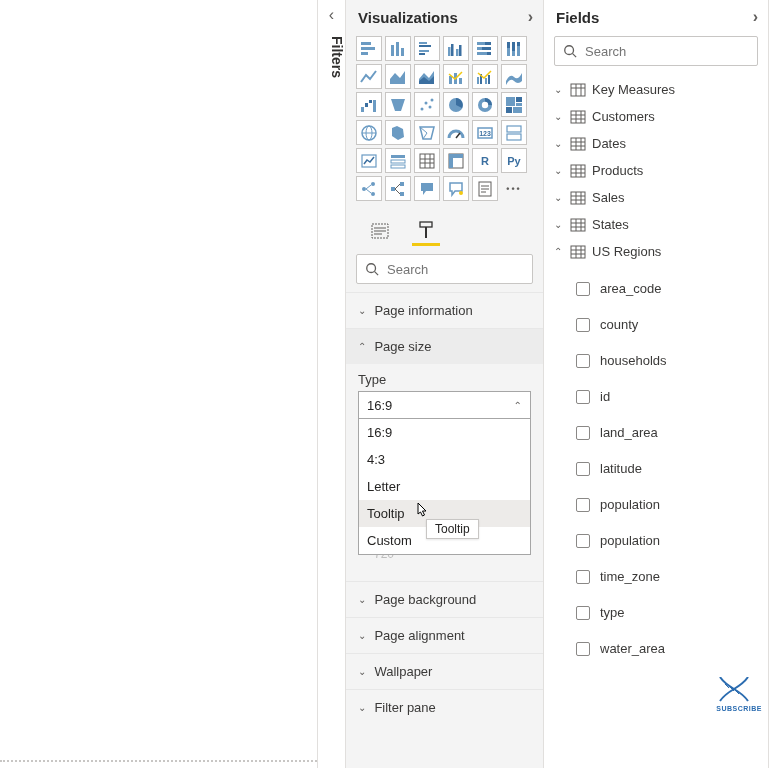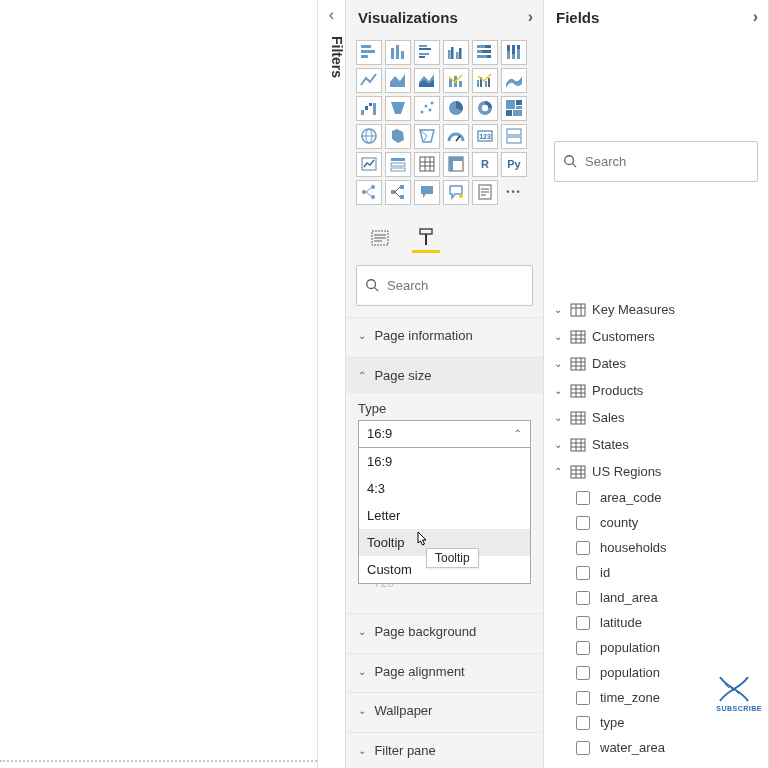--- a/index.html
+++ b/index.html
@@ -9,21 +9,21 @@
   
   .canvas { flex: 1 1 auto; position: relative; background: #fff; border-right: 1px solid #e1dfdd; }
   .canvas-bottom { position: absolute; left: 0; right: 0; bottom: 6px; border-bottom: 2px dotted #c8c6c4; }
 
   
   .filters-rail { width: 28px; background: #fff; border-right: 1px solid #e1dfdd; position: relative; padding-top: 6px; }
   .filters-rail .chev { font-size: 16px; color: #605e5c; text-align: center; cursor: pointer; }
   .filters-rail .vlabel { writing-mode: vertical-rl; transform: rotate(0deg); font-weight: 600; color: #323130; margin-top: 12px; font-size: 14px; text-align: center; width: 100%; }
 
   
-  .panel { background: #f8f8f8; border-right: 1px solid #e1dfdd; display: flex; flex-direction: column; justify-content: space-between; }
+  .panel { background: #f8f8f8; border-right: 1px solid #e1dfdd; display: flex; flex-direction: column; }
   .viz-panel { width: 198px; background: #f4f4f4; }
   .fields-panel { width: 225px; background: #fff; }
 
   .panel-header { display: flex; align-items: center; justify-content: space-between; padding: 8px 10px 10px 12px; font-weight: 700; font-size: 15px; color: #2c2c2c; }
   .panel-header .chev { font-size: 16px; color: #605e5c; cursor: pointer; }
 
   
   .viz-gallery { padding: 0 10px 8px 10px; }
   .viz-row { display: flex; gap: 3px; margin-bottom: 3px; }
   .viz-tile { width: 26px; height: 25px; border: 1px solid #c8c6c4; background: #fff; display: flex; align-items: center; justify-content: center; cursor: pointer; color: #323130; }
@@ -31,21 +31,21 @@
   .viz-tile.noborder { border: none; background: transparent; }
   .viz-tile.txt { font-weight: 700; font-size: 11px; color: #3b6fa0; }
   .viz-more { font-weight: 700; letter-spacing: 2px; color: #605e5c; font-size: 9px; }
 
   
   .viz-tabs { display: flex; gap: 22px; padding: 6px 0 0 22px; margin-bottom: 6px; }
   .viz-tab { width: 24px; height: 26px; display: flex; align-items: center; justify-content: center; cursor: pointer; position: relative; }
   .viz-tab.active::after { content: ""; position: absolute; left: -2px; right: -2px; bottom: -2px; height: 3px; background: #f2c811; }
 
   
-  .searchbox { margin: 4px 10px 8px 10px; background: #fff; border: 1px solid #c8c6c4; border-radius: 2px; display: flex; align-items: center; padding: 4px 8px; height: 41px; }
+  .searchbox { margin: 4px 10px 8px 10px; background: #fff; border: 1px solid #c8c6c4; border-radius: 2px; display: flex; align-items: center; padding: 4px 8px; height: 30px; }
   .searchbox .mag { margin-right: 8px; color: #605e5c; }
   .searchbox input { border: none; outline: none; flex: 1; font-size: 13px; color: #605e5c; background: transparent; }
 
   
   .section { border-top: 1px solid #e7e7e7; }
   .section-header { display: flex; align-items: center; padding: 10px 12px; font-size: 13px; color: #3b3a39; cursor: pointer; gap: 8px; }
   .section-header.open { background: #ececec; }
   .section-header .caret { font-size: 10px; color: #605e5c; }
   .section-body { padding: 8px 12px 12px 12px; background: #f4f4f4; }
 
@@ -59,21 +59,21 @@
   .cursor-pointer { position: absolute; left: 55px; top: 2px; font-size: 16px; pointer-events: none; }
   .tooltip-float { position: absolute; background: #fff; border: 1px solid #c8c6c4; padding: 2px 8px; font-size: 12px; left: 68px; top: 128px; z-index: 30; box-shadow: 0 1px 2px rgba(0,0,0,.1); }
 
   .dim-ghost { position: absolute; font-size: 12px; color: #bdbdbd; }
 
   
   .fields-body { padding: 0 8px 8px 8px; overflow-y: auto; }
   .field-table { display: flex; align-items: center; gap: 6px; padding: 6px 2px; cursor: pointer; color: #3b3a39; }
   .field-table .caret { font-size: 10px; color: #605e5c; width: 10px; }
   .field-table .ticon { width: 16px; height: 14px; }
-  .field-col { display: flex; align-items: center; gap: 10px; padding: 5px 2px 5px 24px; cursor: pointer; color: #3b3a39; }
+  .field-col { display: flex; align-items: center; gap: 10px; padding: 5px 2px 5px 24px; cursor: pointer; color: #3b3a39; margin-top: 11px; }
   .field-col .chk { width: 14px; height: 14px; border: 1px solid #8a8886; border-radius: 2px; flex-shrink: 0; }
 
   
   .dna-badge { position: absolute; right: 6px; bottom: 56px; text-align: center; pointer-events: none; }
   .dna-badge .txt { font-size: 7px; color: #2b6cb0; font-weight: 700; letter-spacing: 0.5px; }
 
   svg { display: block; }
 </style>
 </head>
 <body>

